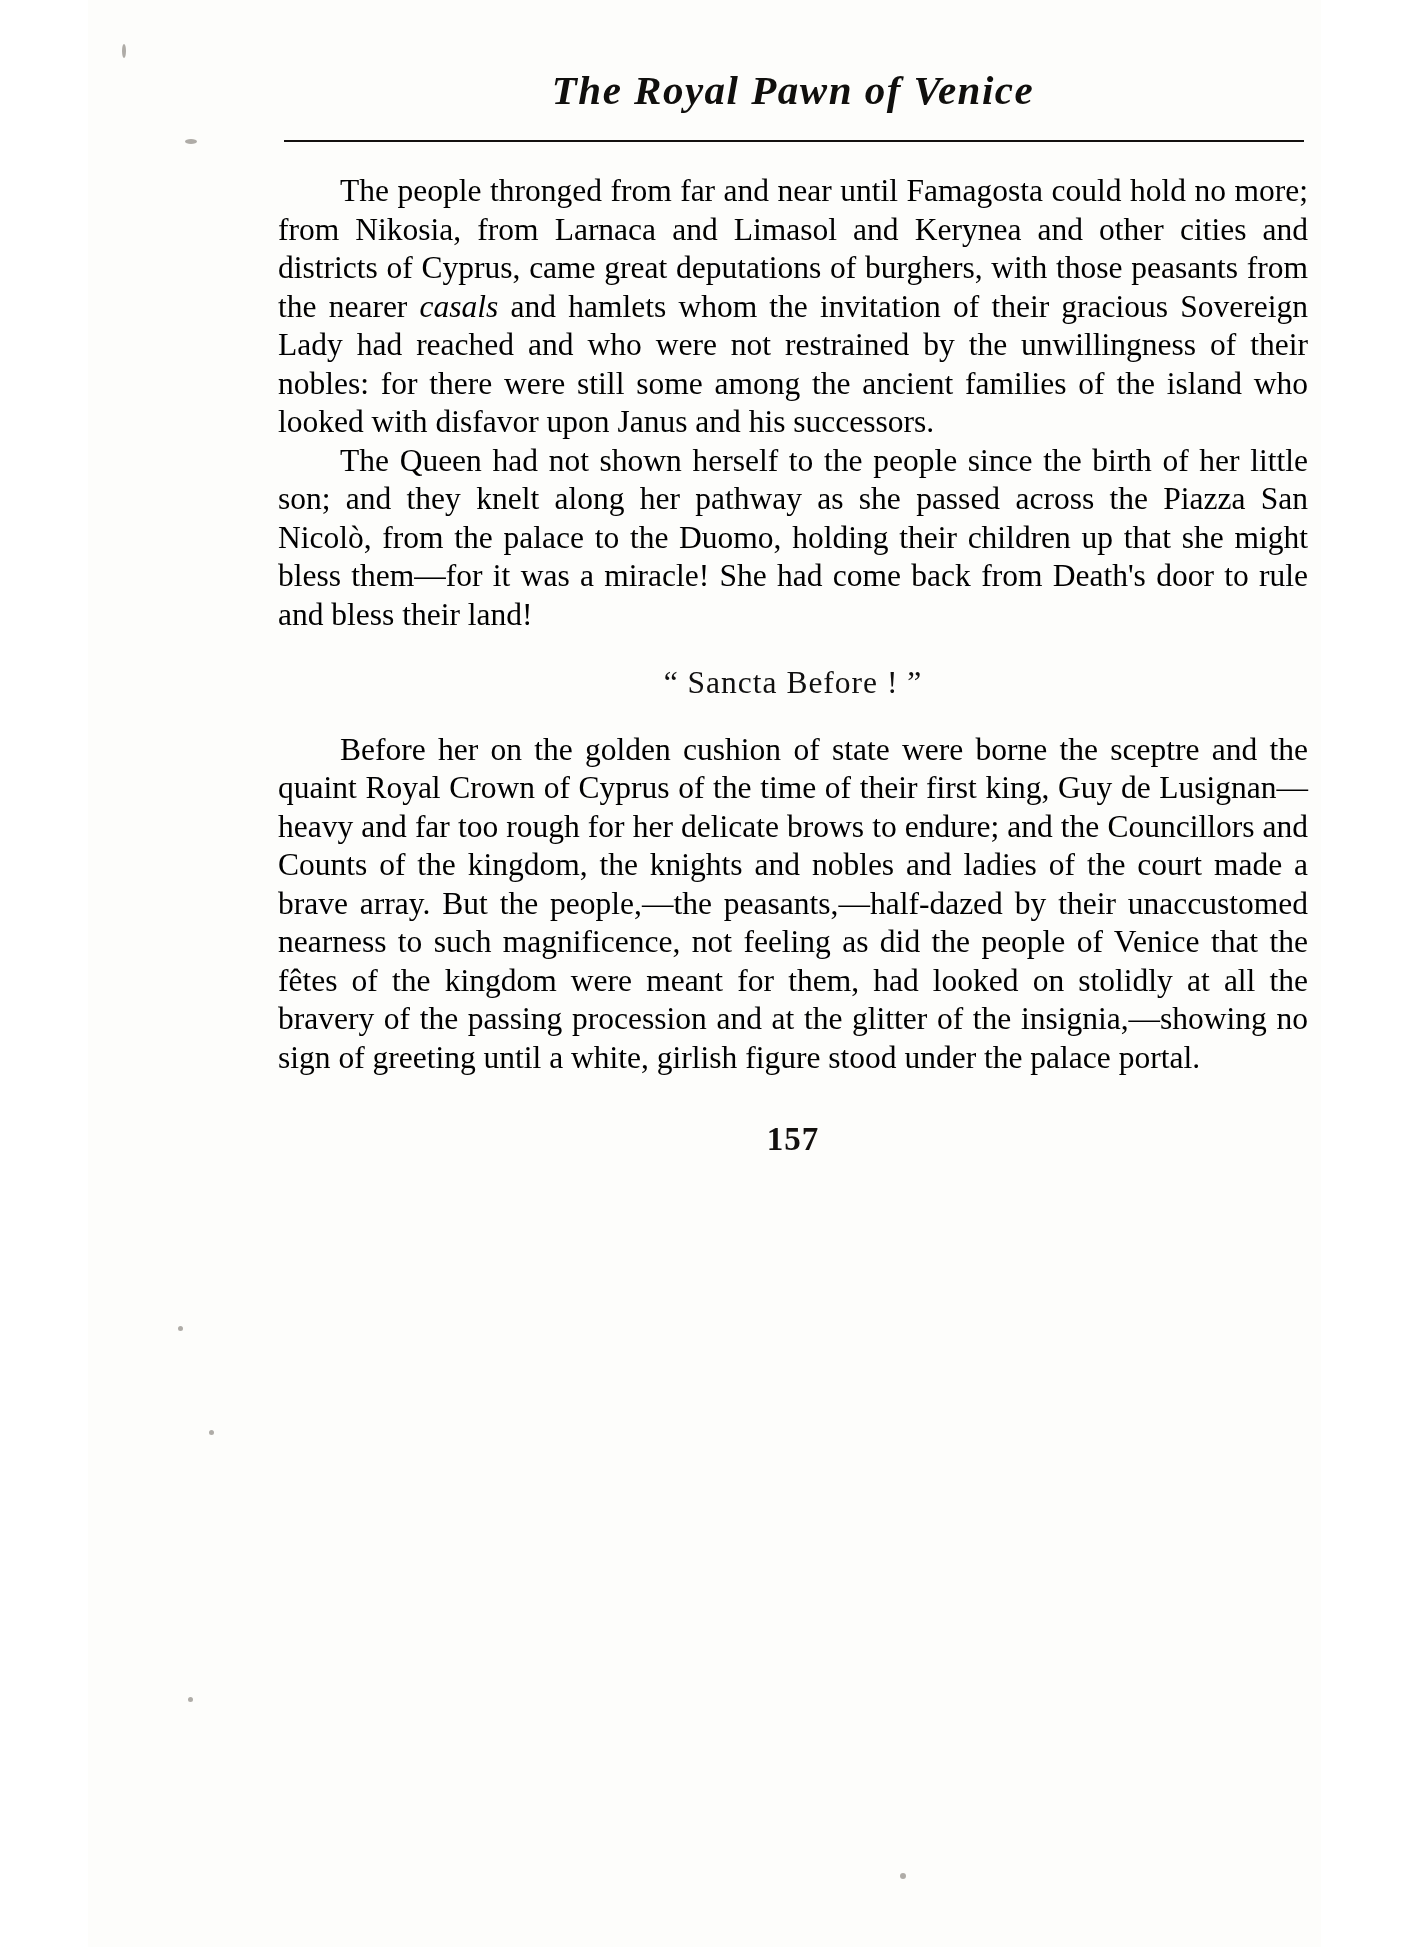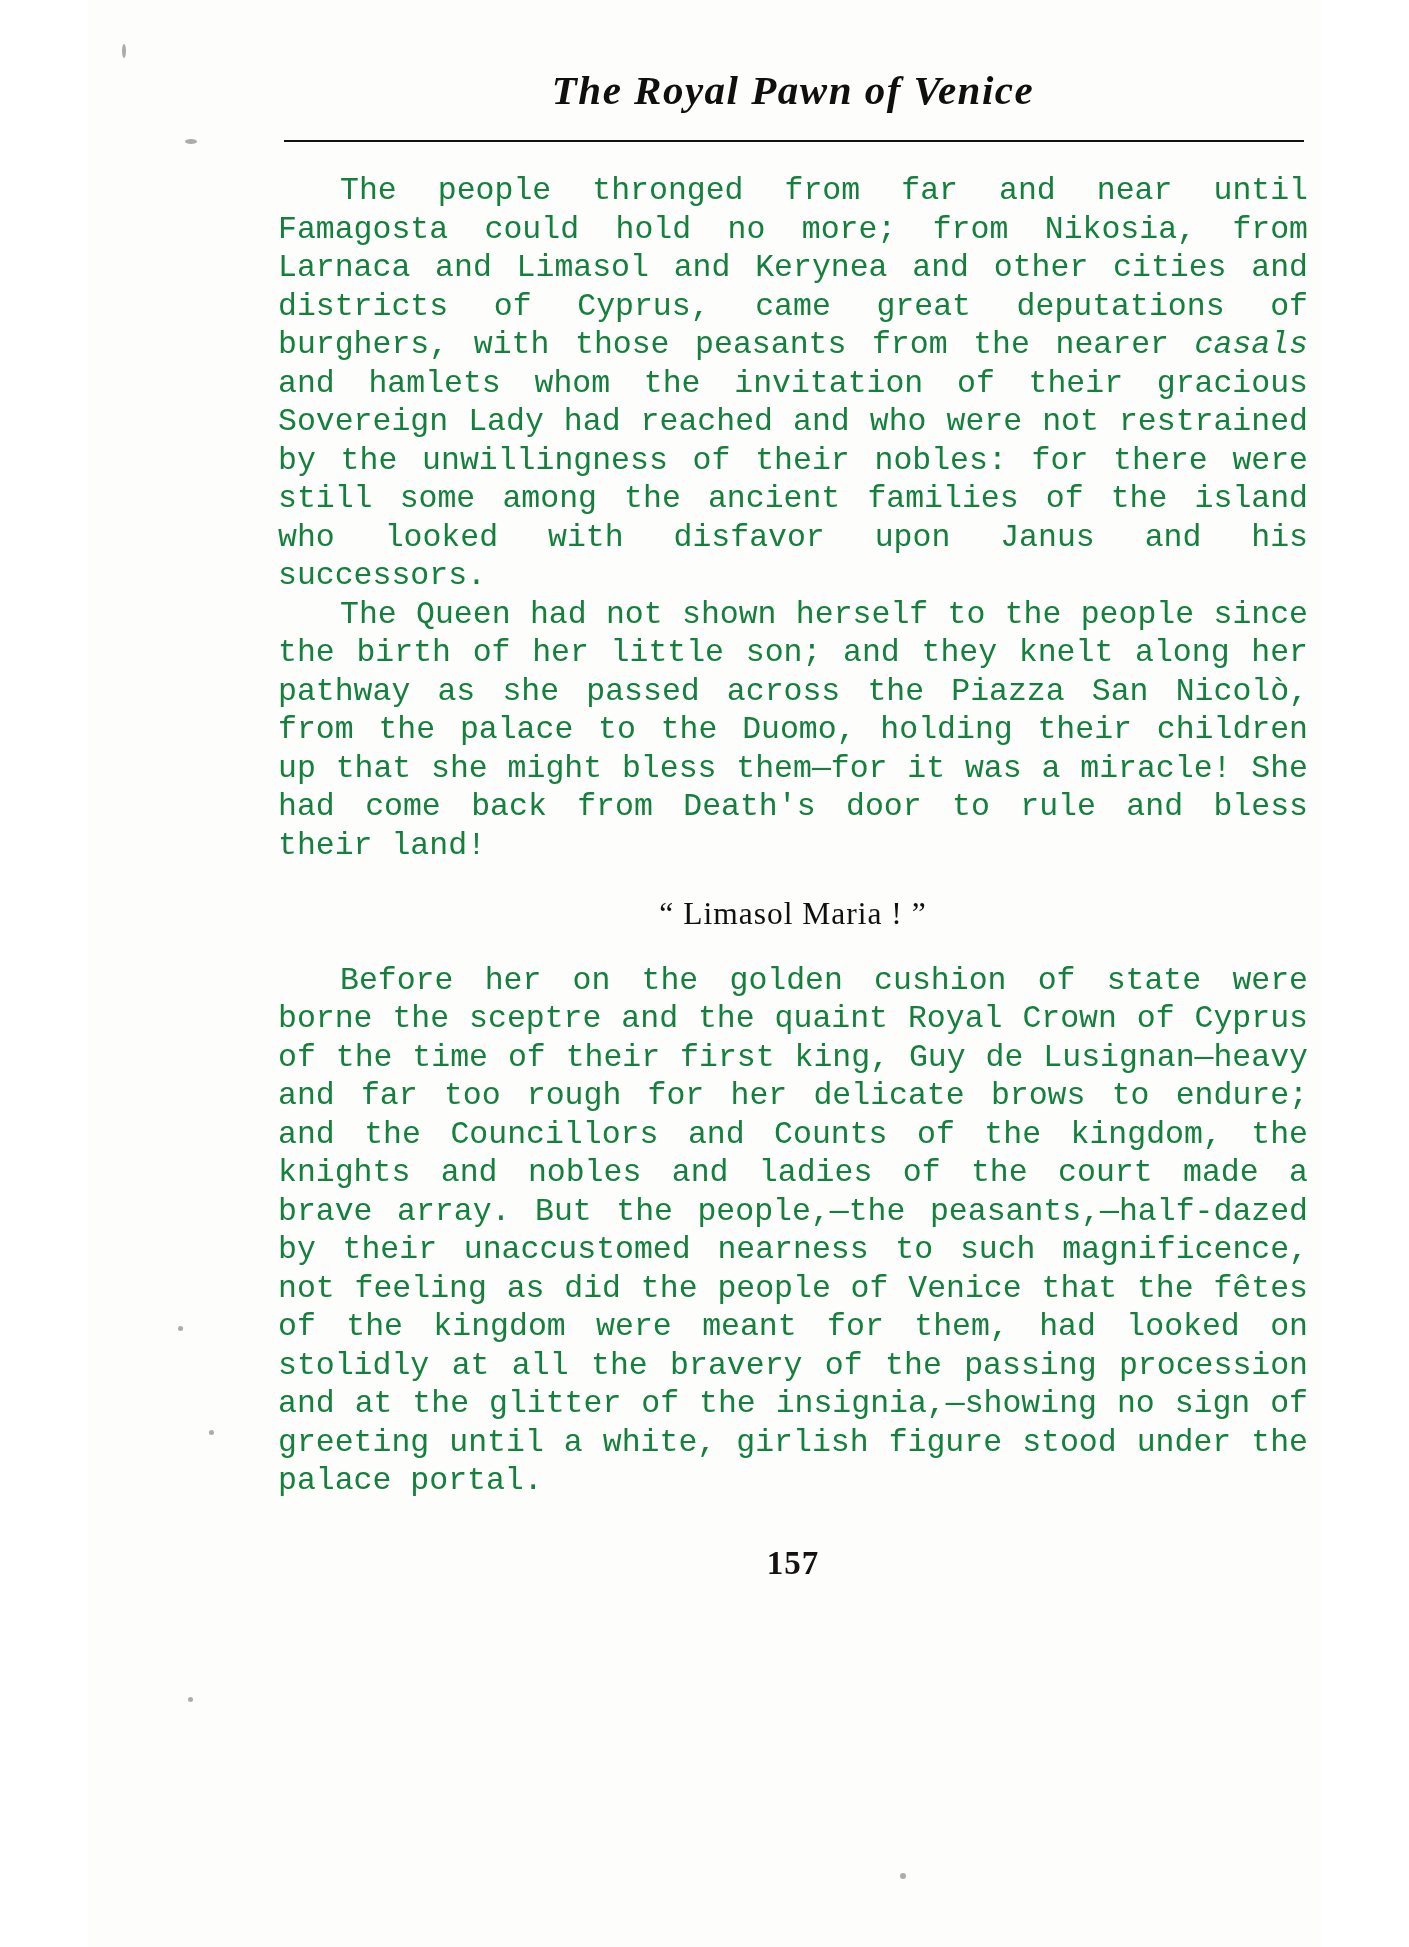--- a/index.html
+++ b/index.html
@@ -32,24 +32,24 @@
     color: #100f0d;
     margin-top: 66px;
     white-space: nowrap;
   }
   .head-rule {
     margin: 26px 4px 0 6px;
     height: 0;
     border-top: 2px solid #14110f;
   }
   .body-text {
-    font-family: Liberation Mono, monospace;
+    font-family: Liberation Serif, serif;
     font-size: 31.5px;
     line-height: 38.5px;
-    color: #15803d;
+    color: #000000;
     text-align: justify;
     text-justify: inter-word;
     margin-top: 30px;
   }
   .body-text p {
     margin: 0;
     text-indent: 62px;
   }
   .centered-line {
     font-family: "Liberation Serif", "DejaVu Serif", serif;
@@ -103,21 +103,21 @@
     <div class="head-rule"></div>
 
     <div class="body-text">
 
       <p><span>The people thronged from far and near until Famagosta could hold no more; from Nikosia, from Larnaca and Limasol and Kerynea and other cities and districts of Cyprus, came great deputations of burghers, with those peasants from the nearer </span><span class="it">casals</span><span> and hamlets whom the invitation of their gracious Sovereign Lady had reached and who were not restrained by the unwillingness of their nobles: for there were still some among the ancient families of the island who looked with disfavor upon Janus and his successors.</span></p>
 
       <p>The Queen had not shown herself to the people since the birth of her little son; and they knelt along her pathway as she passed across the Piazza San Nicolò, from the palace to the Duomo, holding their children up that she might bless them—for it was a miracle!  She had come back from Death's door to rule and bless their land!</p>
 
     </div>
 
-    <div class="centered-line">“ Limasol  Maria ! ”</div>
+    <div class="centered-line">“ Sancta  Before ! ”</div>
 
     <div class="body-text" style="margin-top:0;">
       <p>Before her on the golden cushion of state were borne the sceptre and the quaint Royal Crown of Cyprus of the time of their first king, Guy de Lusignan—heavy and far too rough for her delicate brows to endure; and the Councillors and Counts of the kingdom, the knights and nobles and ladies of the court made a brave array.  But the people,—the peasants,—half-dazed by their unaccustomed nearness to such magnificence, not feeling as did the people of Venice that the fêtes of the kingdom were meant for them, had looked on stolidly at all the bravery of the passing procession and at the glitter of the insignia,—showing no sign of greeting until a white, girlish figure stood under the palace portal.</p>
     </div>
 
     <div class="folio">157</div>
 
   </div>
 </div>
 

